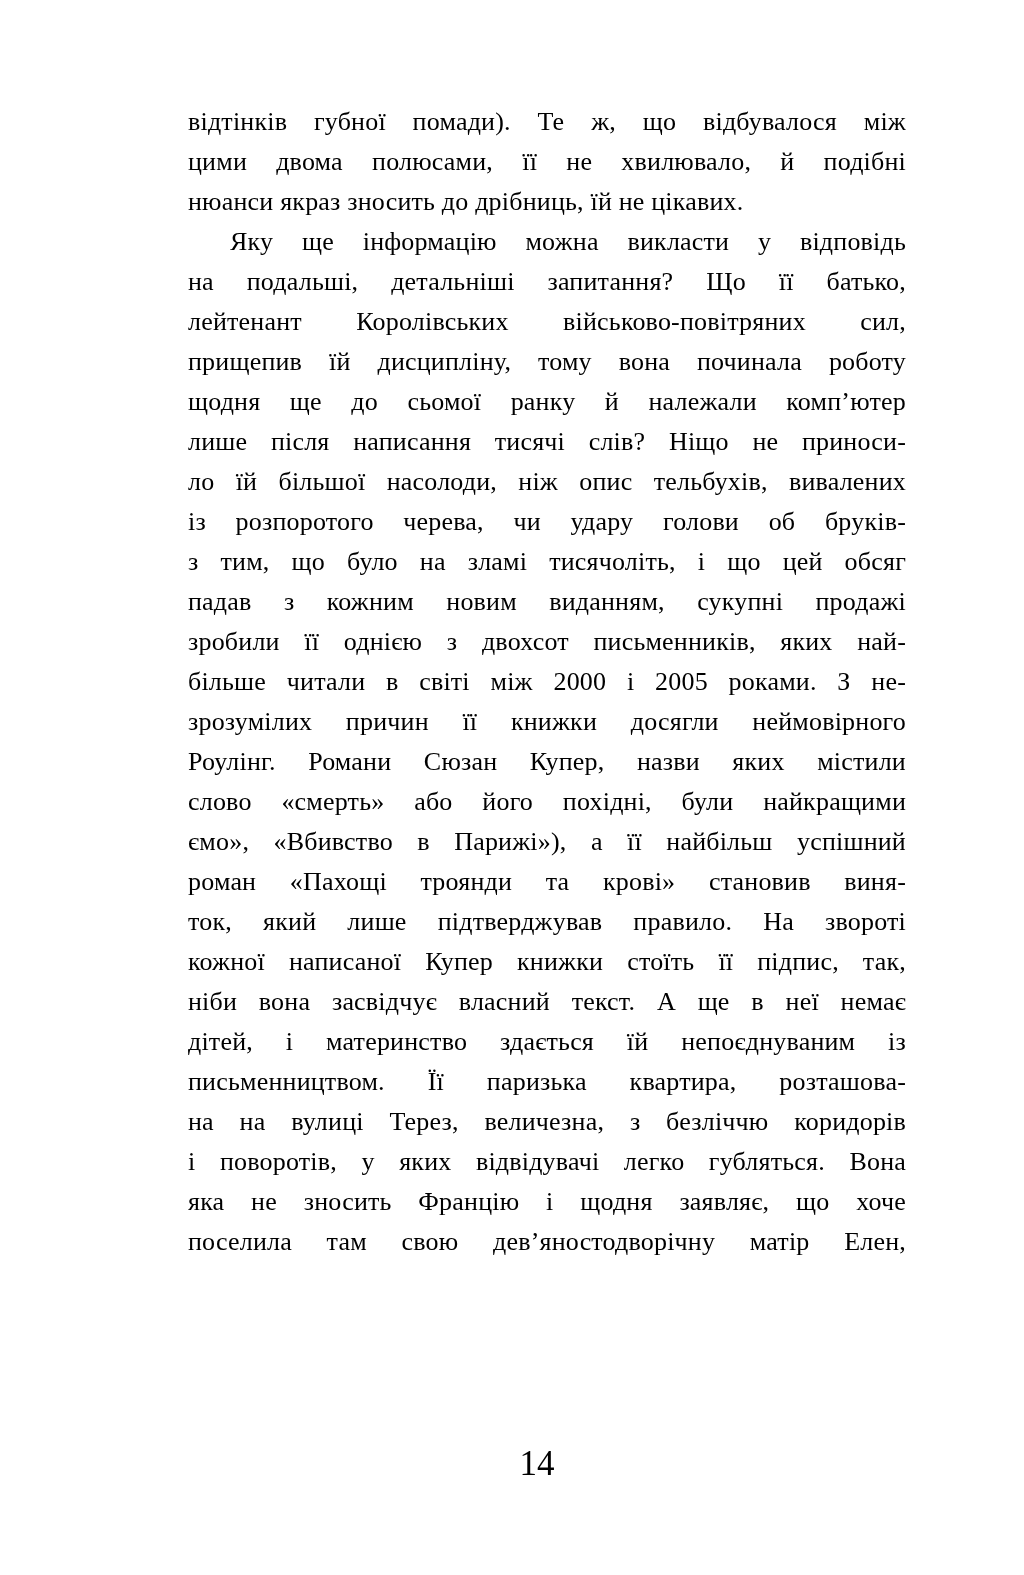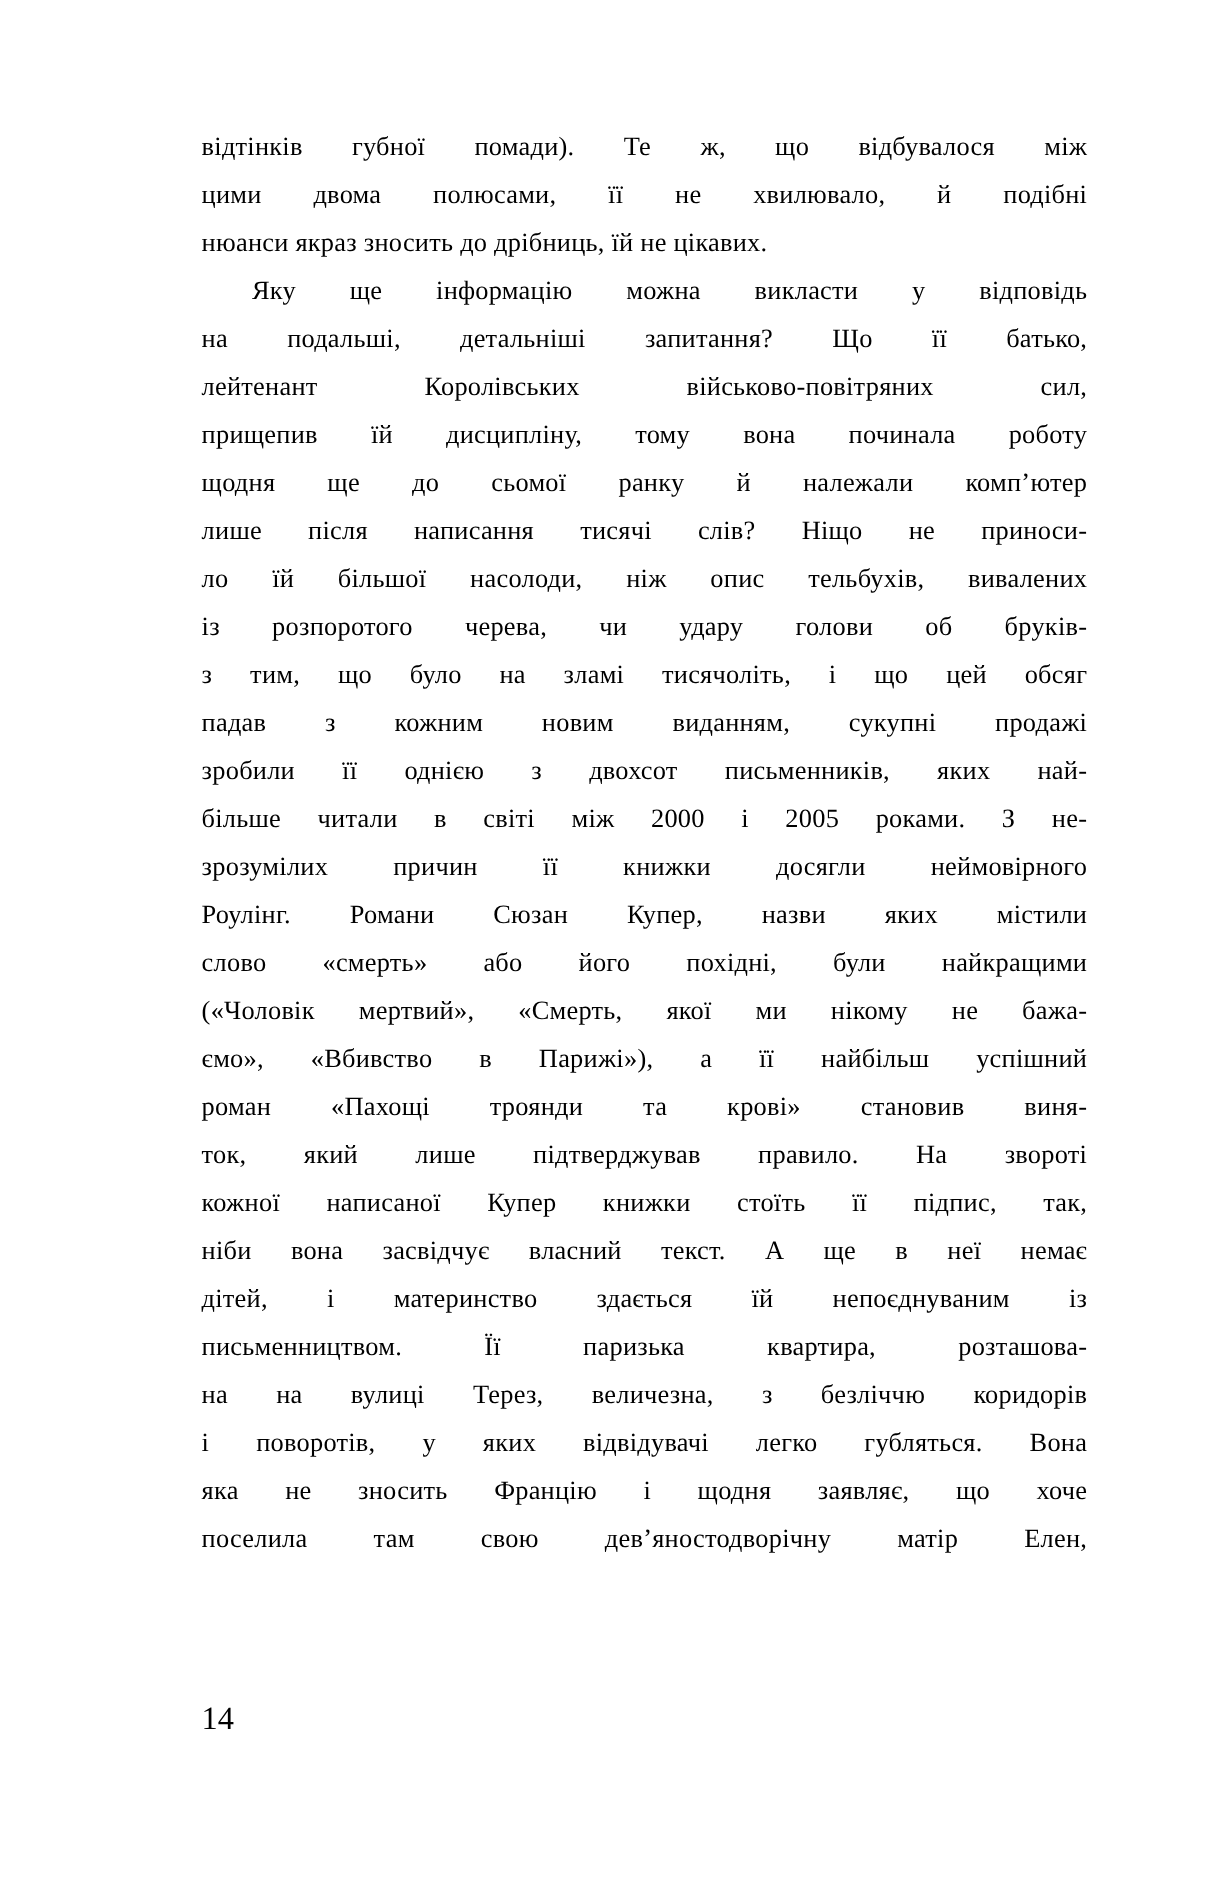--- a/index.html
+++ b/index.html
@@ -22,40 +22,42 @@
     height: 1575px;
     background: #ffffff;
   }
   .text-block {
     position: absolute;
     left: 168px;
     top: 102px;
     width: 738px;
   }
   .line {
-    font-size: 22px;
+    font-size: 26px;
     line-height: 40px;
     height: 40px;
     white-space: normal;
     text-align: justify;
     text-align-last: justify;
     letter-spacing: 0.2px;
+    margin-left: 20px;
   }
   .line.para-end {
     text-align-last: left;
   }
   .line.indent {
     text-indent: 42px;
   }
   .page-number {
     position: absolute;
     left: 168px;
-    top: 1412px;
+    top: 1444px;
     width: 738px;
-    font-size: 27px;
+    text-align: center;
+    font-size: 35px;
     line-height: 40px;
   }
 </style>
 </head>
 <body>
 
 <div class="page">
   <div class="text-block">
     <div class="line">відтінків губної помади). Те ж, що відбувалося між</div>
     <div class="line">цими двома полюсами, її не хвилювало, й подібні</div>
@@ -68,21 +70,20 @@
     <div class="line">лише після написання тисячі слів? Ніщо не приноси-</div>
     <div class="line">ло їй більшої насолоди, ніж опис тельбухів, вивалених</div>
     <div class="line">із розпоротого черева, чи удару голови об бруків-</div>
     <div class="line">з тим, що було на зламі тисячоліть, і що цей обсяг</div>
     <div class="line">падав з кожним новим виданням, сукупні продажі</div>
     <div class="line">зробили її однією з двохсот письменників, яких най-</div>
     <div class="line">більше читали в світі між 2000 і 2005 роками. З не-</div>
     <div class="line">зрозумілих причин її книжки досягли неймовірного</div>
     <div class="line">Роулінг. Романи Сюзан Купер, назви яких містили</div>
     <div class="line">слово «смерть» або його похідні, були найкращими</div>
-    <div class="line">(«Чоловік мертвий», «Смерть, якої ми нікому не бажа-</div>
     <div class="line">ємо», «Вбивство в Парижі»), а її найбільш успішний</div>
     <div class="line">роман «Пахощі троянди та крові» становив виня-</div>
     <div class="line">ток, який лише підтверджував правило. На звороті</div>
     <div class="line">кожної написаної Купер книжки стоїть її підпис, так,</div>
     <div class="line">ніби вона засвідчує власний текст. А ще в неї немає</div>
     <div class="line">дітей, і материнство здається їй непоєднуваним із</div>
     <div class="line">письменництвом. Її паризька квартира, розташова-</div>
     <div class="line">на на вулиці Терез, величезна, з безліччю коридорів</div>
     <div class="line">і поворотів, у яких відвідувачі легко губляться. Вона</div>
     <div class="line">яка не зносить Францію і щодня заявляє, що хоче</div>

